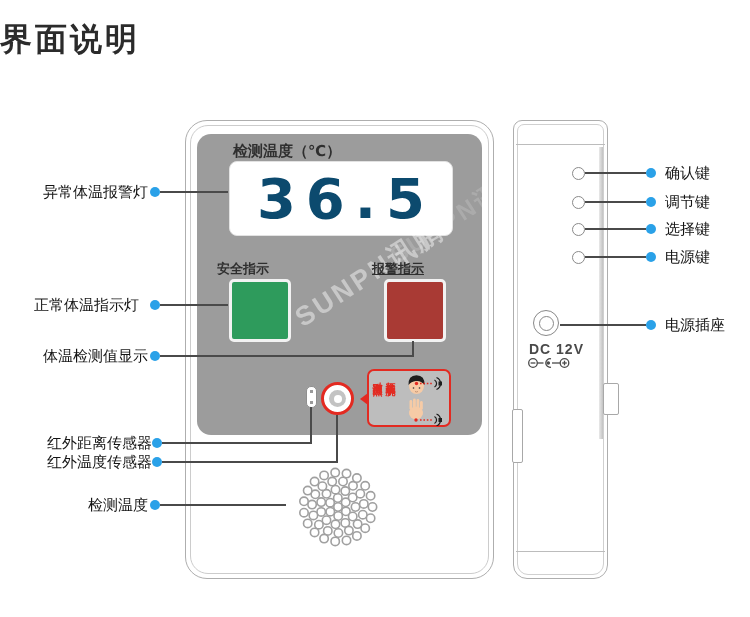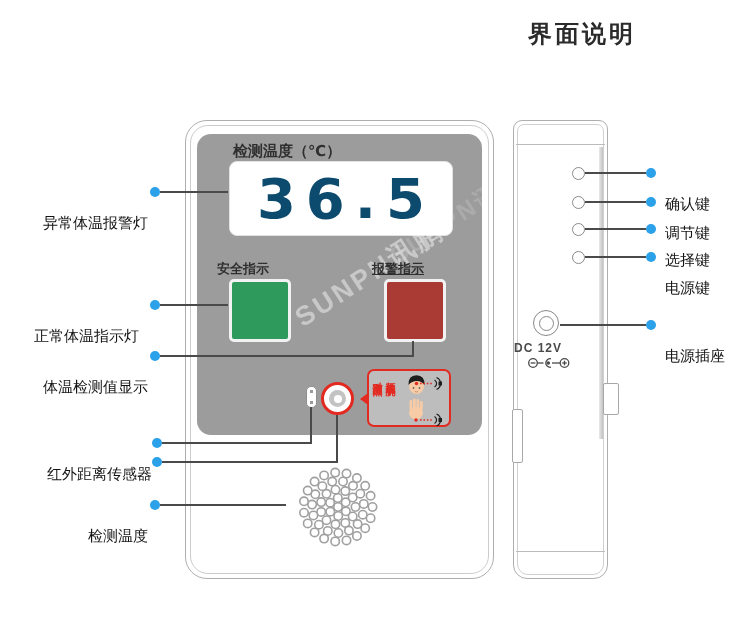--- a/index.html
+++ b/index.html
@@ -1,21 +1,21 @@
 <!DOCTYPE html>
 <html><head>
 <meta charset="utf-8">
 <style>
   html,body{margin:0;padding:0;background:#ffffff;}
   #stage{position:relative;width:750px;height:617px;background:#fff;overflow:hidden;
          font-family:"Liberation Sans","DejaVu Sans",sans-serif;}
 
   
-  .page-title{position:absolute;left:0;top:18px;width:636px;text-align:right;
-    font-size:24px;font-weight:700;color:#2b2b2b;letter-spacing:3px;}
+  .page-title{position:absolute;left:0;top:18px;width:636px;text-align:left;
+    font-size:32px;font-weight:700;color:#2b2b2b;letter-spacing:3px;}
 
   
   .front-shell{position:absolute;left:185px;top:120px;width:307px;height:457px;
     background:#fff;border:1px solid #aeaeae;border-radius:22px;}
   .front-shell::before{content:"";position:absolute;inset:4px;border:1px solid #cccccc;
     border-radius:18px;pointer-events:none;}
   .gray-panel{position:absolute;left:11px;top:13px;width:285px;height:301px;
     background:#9c9c9c;border-radius:14px;overflow:hidden;}
   .temp-label{position:absolute;left:36px;top:8px;font-size:15px;font-weight:700;color:#2f2f2f;}
   .temp-display{position:absolute;left:32px;top:27px;width:222px;height:73px;background:#ffffff;
@@ -64,30 +64,30 @@
     border-radius:7px 7px 11px 11px;pointer-events:none;}
   .side-capline{position:absolute;left:2px;right:2px;top:23px;height:0;border-top:1px solid #bcbcbc;}
   .side-bottomline{position:absolute;left:2px;right:2px;top:430px;height:0;border-top:1px solid #bcbcbc;}
   .side-shade{position:absolute;left:85px;top:26px;width:4px;height:292px;
     background:linear-gradient(to right,#e9e9e9,#c2c2c2);}
   .side-btn{position:absolute;left:58px;width:13px;height:13px;border:1.5px solid #8a8a8a;
     border-radius:50%;background:#fff;box-sizing:border-box;}
   .socket-outer{position:absolute;left:19px;top:189px;width:24px;height:24px;border:1.5px solid #888;
     border-radius:50%;display:flex;align-items:center;justify-content:center;background:#fff;}
   .socket-inner{width:13px;height:13px;border:1.5px solid #888;border-radius:50%;}
-  .dc-label{position:absolute;left:0;top:220px;width:70px;text-align:left;
-    font-size:12px;font-weight:700;color:#4a4a4a;letter-spacing:1px;}
+  .dc-label{position:absolute;left:0;top:220px;width:70px;text-align:right;
+    font-size:14px;font-weight:700;color:#4a4a4a;letter-spacing:1px;}
   .dc-sym{position:absolute;left:13px;top:233px;}
   .side-slot{position:absolute;left:-2px;top:288px;width:9px;height:52px;background:#fff;
     border:1px solid #a8a8a8;border-radius:2px;}
   .side-tab{position:absolute;left:89px;top:262px;width:14px;height:30px;background:#fff;
     border:1px solid #a8a8a8;border-radius:2px;}
 
   
-  .co-label{position:absolute;height:20px;line-height:20px;font-size:15px;color:#141414;white-space:nowrap;margin-top:31px;}
+  .co-label{position:absolute;height:20px;line-height:20px;font-size:15px;color:#141414;white-space:nowrap;}
   .co-left{text-align:right;width:128px;}
   .dot{position:absolute;width:10px;height:10px;border-radius:50%;background:#2aa1e8;}
   .hline{position:absolute;height:2px;background:#4a4a4a;}
   .vline{position:absolute;width:2px;background:#4a4a4a;}
 </style>
 </head>
 <body>
 
 <div id="stage">
 
@@ -254,20 +254,21 @@
   <div class="co-label co-left" style="left:20px;top:346px;">体温检测值显示</div>
   <div class="dot" style="left:150px;top:351px;"></div>
   <div class="hline" style="left:160px;top:355px;width:254px;"></div>
   <div class="vline" style="left:412px;top:341px;height:16px;"></div>
 
   <div class="co-label co-left" style="left:24px;top:433px;">红外距离传感器</div>
   <div class="dot" style="left:152px;top:438px;"></div>
   <div class="hline" style="left:162px;top:442px;width:150px;"></div>
   <div class="vline" style="left:310px;top:407px;height:37px;"></div>
 
+  <div class="co-label co-left" style="left:24px;top:452px;">红外温度传感器</div>
   <div class="dot" style="left:152px;top:457px;"></div>
   <div class="hline" style="left:162px;top:461px;width:176px;"></div>
   <div class="vline" style="left:336px;top:415px;height:48px;"></div>
 
   <div class="co-label co-left" style="left:20px;top:495px;">检测温度</div>
   <div class="dot" style="left:150px;top:500px;"></div>
   <div class="hline" style="left:160px;top:504px;width:126px;"></div>
 
   <div class="hline" style="left:585px;top:172px;width:61px;"></div>
   <div class="dot" style="left:646px;top:168px;"></div>

